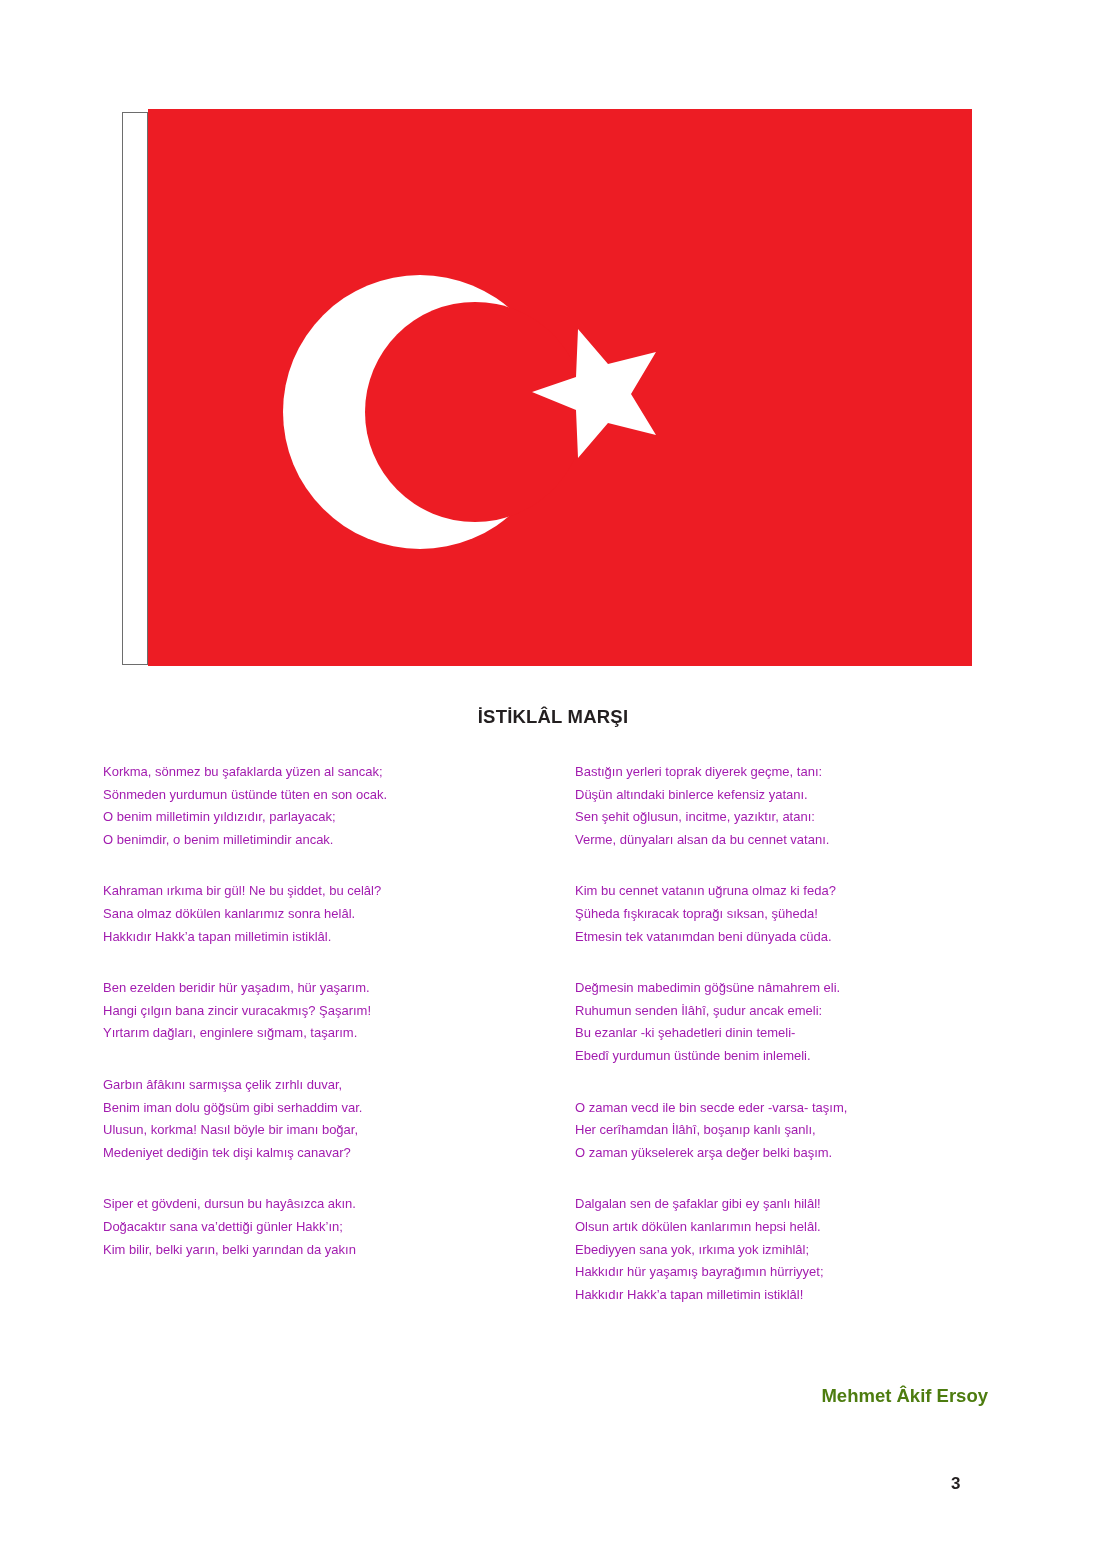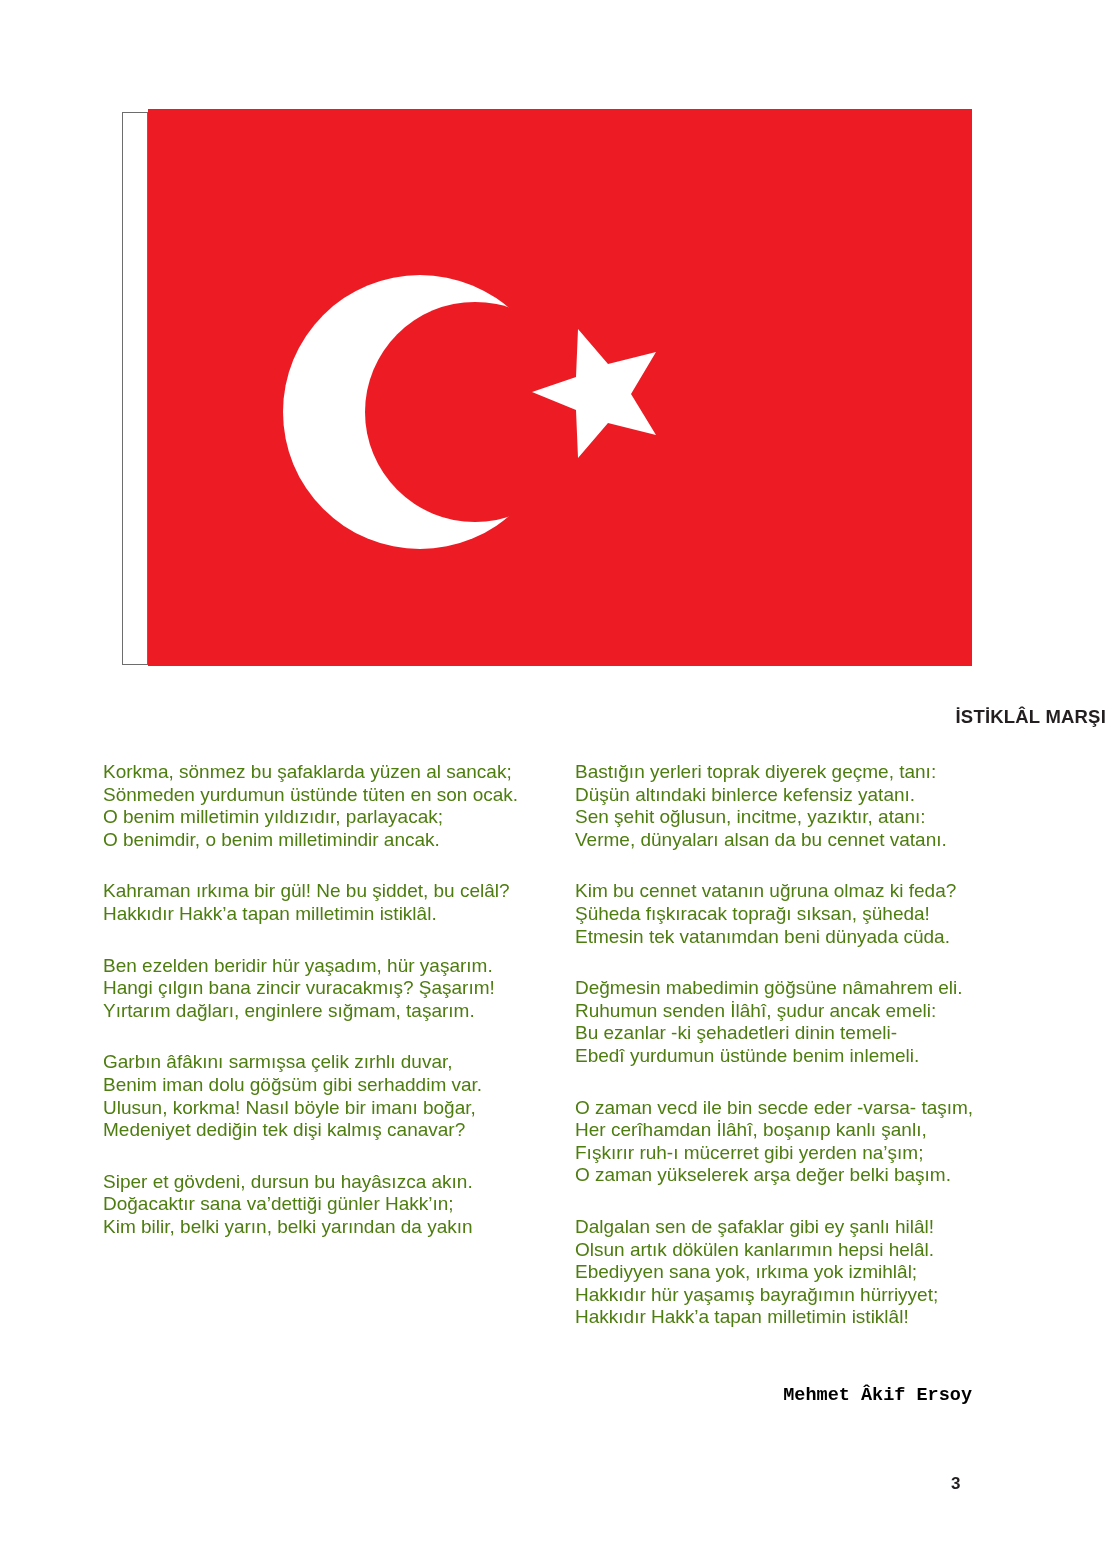--- a/index.html
+++ b/index.html
@@ -38,50 +38,49 @@
       left: 148px;
       top: 109px;
       width: 824px;
       height: 557px;
     }
     .title {
       position: absolute;
       left: 0;
       width: 1106px;
       top: 706px;
-      text-align: right;
+      text-align: center;
       font-weight: bold;
       font-size: 18.5px;
       letter-spacing: 0.2px;
       color: #231f20;
     }
     .col {
       position: absolute;
       top: 761px;
-      font-size: 19px;
+      font-size: 13px;
       line-height: 22.6px;
-      color: #4d7c0f;
+      color: #a21caf;
     }
     .col.left { left: 103px; }
     .col.right { left: 575px; }
     .stanza {
       margin: 0 0 29px 0;
     }
     .line {
       display: block;
       white-space: nowrap;
     }
     .author {
       position: absolute;
-      right: 134px;
+      right: 118px;
       top: 1385px;
       font-weight: bold;
       font-size: 18.5px;
-      color: #000000;
-      font-family: Liberation Mono, monospace;
+      color: #4d7c0f;
     }
     .page-number {
       position: absolute;
       left: 951px;
       top: 1474px;
       font-weight: bold;
       font-size: 17px;
       color: #231f20;
     }
   </style>
@@ -104,20 +103,21 @@
 
 <div class="col left">
   <div class="stanza">
     <span class="line">Korkma, sönmez bu şafaklarda yüzen al sancak;</span>
     <span class="line">Sönmeden yurdumun üstünde tüten en son ocak.</span>
     <span class="line">O benim milletimin yıldızıdır, parlayacak;</span>
     <span class="line">O benimdir, o benim milletimindir ancak.</span>
   </div>
   <div class="stanza">
     <span class="line">Kahraman ırkıma bir gül! Ne bu şiddet, bu celâl?</span>
+    <span class="line">Sana olmaz dökülen kanlarımız sonra helâl.</span>
     <span class="line">Hakkıdır Hakk’a tapan milletimin istiklâl.</span>
   </div>
   <div class="stanza">
     <span class="line">Ben ezelden beridir hür yaşadım, hür yaşarım.</span>
     <span class="line">Hangi çılgın bana zincir vuracakmış? Şaşarım!</span>
     <span class="line">Yırtarım dağları, enginlere sığmam, taşarım.</span>
   </div>
   <div class="stanza">
     <span class="line">Garbın âfâkını sarmışsa çelik zırhlı duvar,</span>
     <span class="line">Benim iman dolu göğsüm gibi serhaddim var.</span>
@@ -145,21 +145,20 @@
   </div>
   <div class="stanza">
     <span class="line">Değmesin mabedimin göğsüne nâmahrem eli.</span>
     <span class="line">Ruhumun senden İlâhî, şudur ancak emeli:</span>
     <span class="line">Bu ezanlar -ki şehadetleri dinin temeli-</span>
     <span class="line">Ebedî yurdumun üstünde benim inlemeli.</span>
   </div>
   <div class="stanza">
     <span class="line">O zaman vecd ile bin secde eder -varsa- taşım,</span>
     <span class="line">Her cerîhamdan İlâhî, boşanıp kanlı şanlı,</span>
-    <span class="line">Fışkırır ruh-ı mücerret gibi yerden na’şım;</span>
     <span class="line">O zaman yükselerek arşa değer belki başım.</span>
   </div>
   <div class="stanza">
     <span class="line">Dalgalan sen de şafaklar gibi ey şanlı hilâl!</span>
     <span class="line">Olsun artık dökülen kanlarımın hepsi helâl.</span>
     <span class="line">Ebediyyen sana yok, ırkıma yok izmihlâl;</span>
     <span class="line">Hakkıdır hür yaşamış bayrağımın hürriyyet;</span>
     <span class="line">Hakkıdır Hakk’a tapan milletimin istiklâl!</span>
   </div>
 </div>

